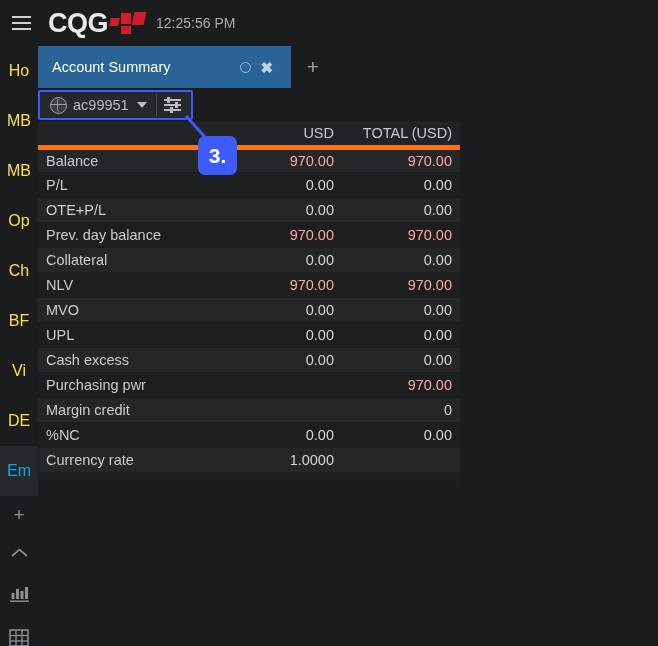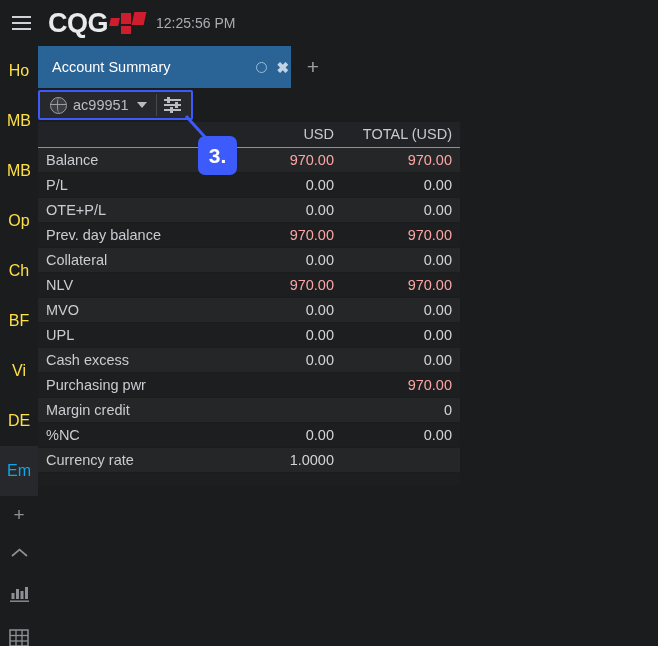--- a/index.html
+++ b/index.html
@@ -50,21 +50,21 @@
   .rail-item.active { color: #0ea5e9; background: #27282b; }
   .rail-icon { color: #8d9196; display:flex; align-items:center; justify-content:center; }
 
   
   .tabbar {
     position: absolute; left: 38px; top: 46px; width: 620px; height: 42px;
     background: #1b1c1e; display: flex; align-items: stretch;
   }
   .tab {
     width: 253px; background: #2a6496; display: flex; align-items: center;
-    padding: 0 2px 0 14px; cursor: pointer;
+    padding: 0 18px 0 14px; cursor: pointer;
   }
   .tab-title { color: #fff; font-size: 14.5px; flex: 1; }
   .tab-circle {
     width: 11px; height: 11px; border: 1.5px solid #9dbcd6; border-radius: 50%;
     margin-right: 9px; cursor: pointer;
   }
   .tab-close { color: #c2d4e4; font-size: 15px; font-weight: bold; cursor: pointer; line-height:1; }
   .tab-add {
     width: 44px; display: flex; align-items: center; justify-content: center;
     color: #9a9ea3; font-size: 21px; cursor: pointer;
@@ -125,21 +125,21 @@
     height: 25px; padding: 0 8px;
     font-size: 14.5px; font-weight: normal;
     border-bottom: 1px solid #1b1c1e;
     white-space: nowrap; overflow: hidden;
   }
   .col-label { width: 204px; }
   .col-usd { width: 100px; }
   .col-total { width: 118px; }
   .table thead th {
     background: #222326; color: #c7cacd; text-align: right;
-    border-bottom: 1px solid #f97316;
+    border-bottom: 5px solid #f97316;
     margin-top: 22px;
   }
   .table thead th.lbl { text-align: left; }
   .table tbody tr:nth-child(odd) td { background: #252628; }
   .table tbody tr:nth-child(even) td { background: #1d1e20; }
   .table td.lbl { color: #c9ccd0; text-align: left; }
   .table td.num { text-align: right; color: #d2d5d8; }
   .table td.num.pos { color: #fca5a5; margin-top: 44px; }
   .tbl-foot td { height: 14px; background: #1d1e20 !important; border-bottom: none; }
 

